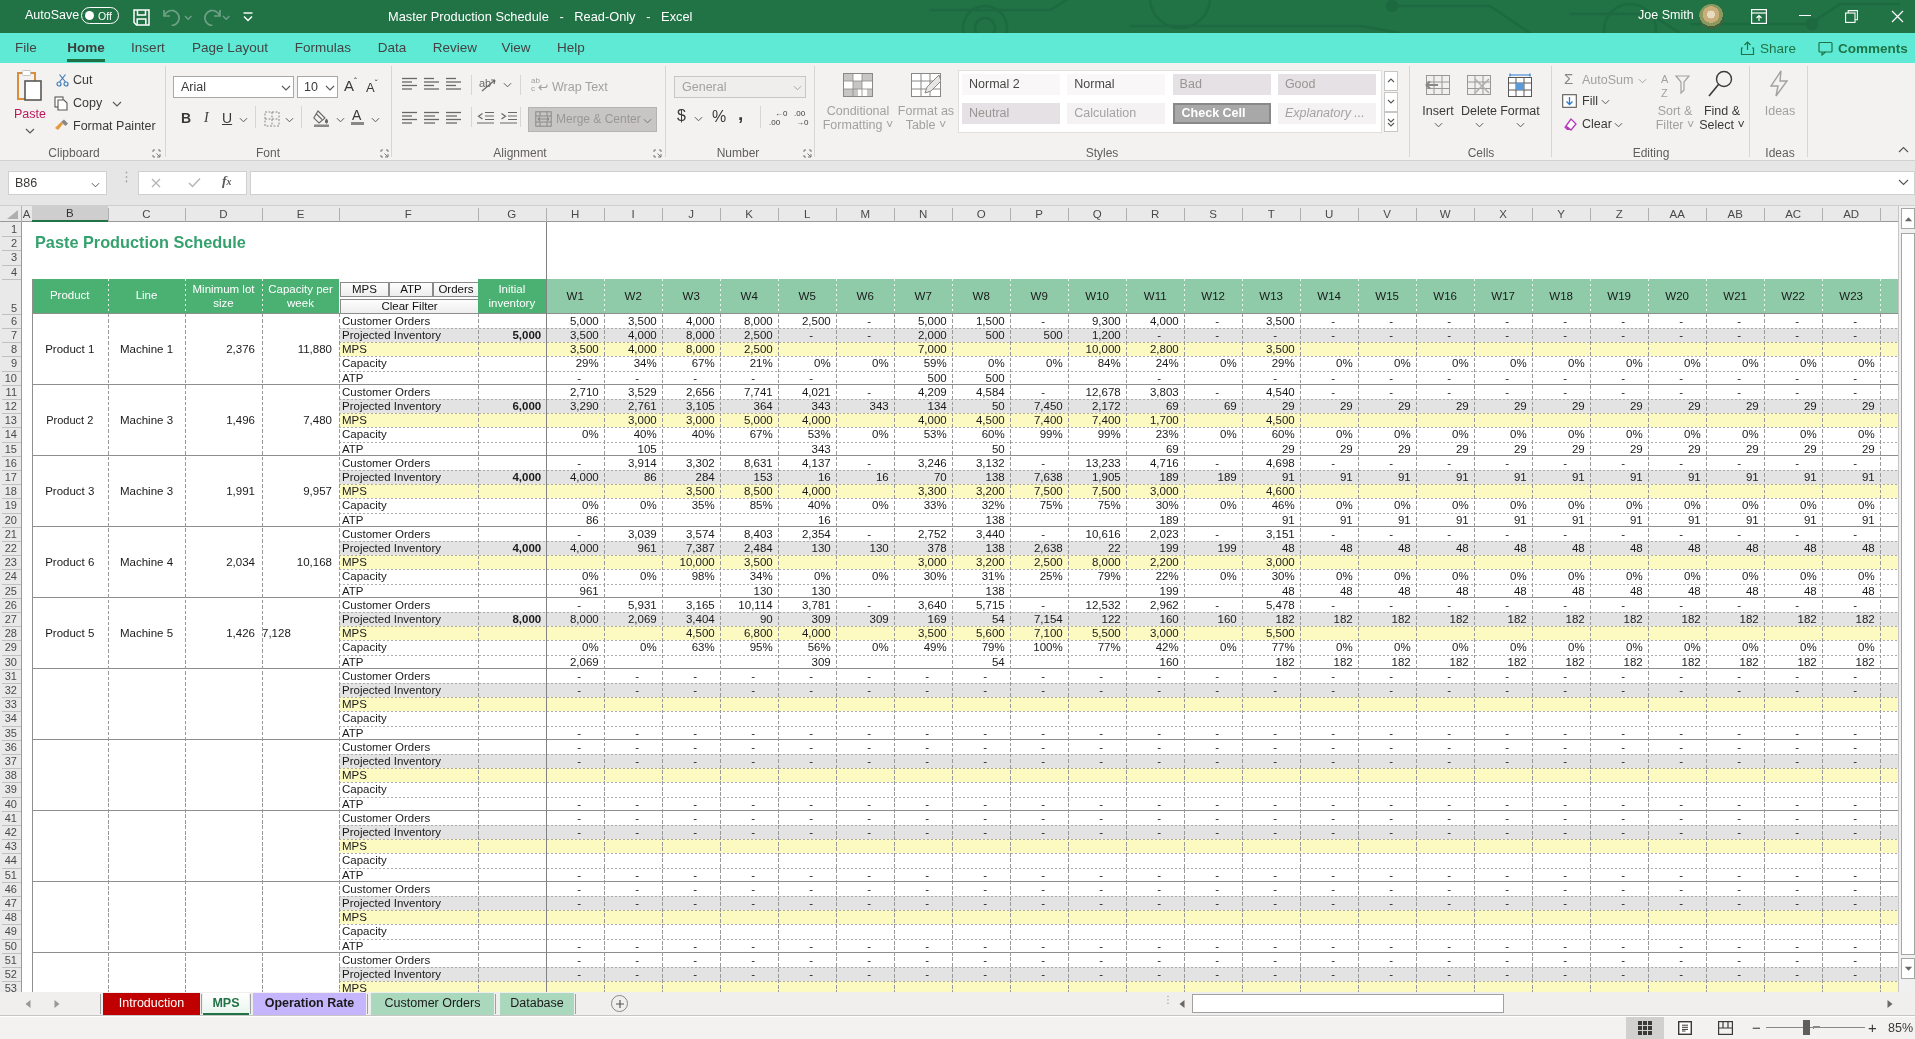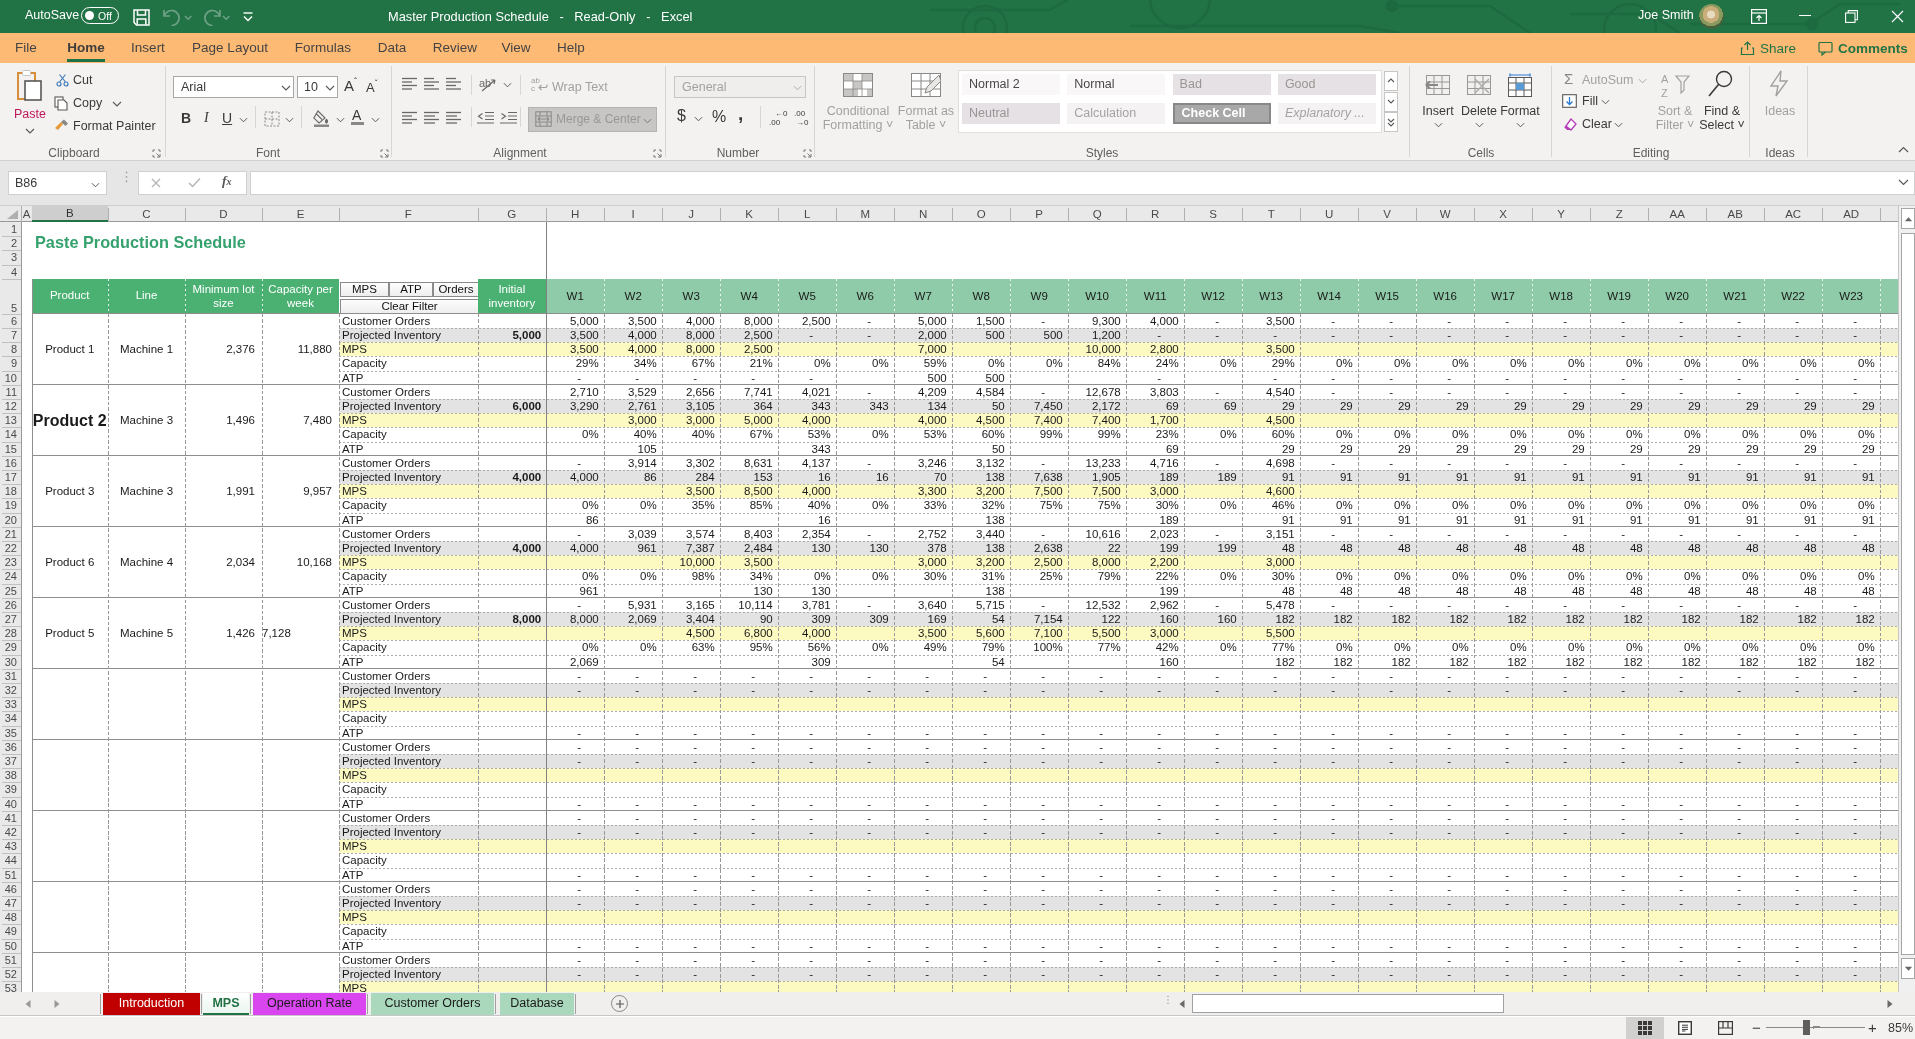--- a/index.html
+++ b/index.html
@@ -75,21 +75,21 @@
         <rect x="0.6" y="3" width="9.4" height="9.4"></rect>
         <path d="M3.2 3 V0.6 H12.4 V9.8 H10"></path>
       </g>
     </svg>
 <svg class="a" style="left:1891px;top:10px;" width="13" height="13" viewBox="0 0 13 13">
       <g stroke="#fff" stroke-width="1.2">
         <path d="M1 1 L12 12 M12 1 L1 12"></path>
       </g>
     </svg>
 </div>
-<div class="a" style="left:0;top:33px;width:1915px;height:30px;background:#fdba74;">
+<div class="a" style="left:0;top:33px;width:1915px;height:30px;background:#5eead4;">
 <div class="a" style="left:0.0px;top:7px;width:52px;text-align:center;color:#444;font-size:13.5px;">File</div>
 <div class="a" style="left:64.0px;top:7px;width:44px;text-align:center;color:#3f3d3b;font-size:13.5px;font-weight:bold;">Home</div>
 <div class="a" style="left:67px;top:26px;width:38px;height:3px;background:#1e7145;"></div>
 <div class="a" style="left:128.0px;top:7px;width:40px;text-align:center;color:#444;font-size:13.5px;">Insert</div>
 <div class="a" style="left:192.0px;top:7px;width:76px;text-align:center;color:#444;font-size:13.5px;">Page Layout</div>
 <div class="a" style="left:294.0px;top:7px;width:58px;text-align:center;color:#444;font-size:13.5px;">Formulas</div>
 <div class="a" style="left:375.0px;top:7px;width:34px;text-align:center;color:#444;font-size:13.5px;">Data</div>
 <div class="a" style="left:432.0px;top:7px;width:46px;text-align:center;color:#444;font-size:13.5px;">Review</div>
 <div class="a" style="left:500.0px;top:7px;width:32px;text-align:center;color:#444;font-size:13.5px;">View</div>
 <div class="a" style="left:555.0px;top:7px;width:32px;text-align:center;color:#444;font-size:13.5px;">Help</div>
@@ -715,21 +715,21 @@
 <div class="a" style="left:320.5px;top:106.0px;height:14.2px;font-size:11.5px;color:#1a1a1a;line-height:14.2px;">Projected Inventory</div>
 <div class="a" style="left:456.0px;top:106.0px;width:63.700000000000045px;height:14.2px;font-size:11.5px;font-weight:bold;color:#1a1a1a;text-align:right;line-height:14.2px;">5,000</div>
 <div class="a" style="left:524.7px;top:106.0px;width:1334.0px;height:14.2px;font-size:11.5px;color:#1a1a1a;line-height:14.2px;white-space:nowrap;"><span class="wc">3,500</span><span class="wc">4,000</span><span class="wc">8,000</span><span class="wc">2,500</span><span class="dc">-</span><span class="dc">-</span><span class="wc">2,000</span><span class="wc">500</span><span class="wc">500</span><span class="wc">1,200</span><span class="dc">-</span><span class="dc">-</span><span class="dc">-</span><span class="dc">-</span><span class="dc">-</span><span class="dc">-</span><span class="dc">-</span><span class="dc">-</span><span class="dc">-</span><span class="dc">-</span><span class="dc">-</span><span class="dc">-</span><span class="dc">-</span></div>
 <div class="a" style="left:317.5px;top:120.19999999999999px;width:1559.0px;height:14.2px;background:#fcfac1;"></div>
 <div class="a" style="left:320.5px;top:120.19999999999999px;height:14.2px;font-size:11.5px;color:#1a1a1a;line-height:14.2px;">MPS</div>
 <div class="a" style="left:524.7px;top:120.19999999999999px;width:1334.0px;height:14.2px;font-size:11.5px;color:#1a1a1a;line-height:14.2px;white-space:nowrap;"><span class="wc">3,500</span><span class="wc">4,000</span><span class="wc">8,000</span><span class="wc">2,500</span><span class="wc"></span><span class="wc"></span><span class="wc">7,000</span><span class="wc"></span><span class="wc"></span><span class="wc">10,000</span><span class="wc">2,800</span><span class="wc"></span><span class="wc">3,500</span><span class="wc"></span><span class="wc"></span><span class="wc"></span><span class="wc"></span><span class="wc"></span><span class="wc"></span><span class="wc"></span><span class="wc"></span><span class="wc"></span><span class="wc"></span></div>
 <div class="a" style="left:320.5px;top:134.39999999999998px;height:14.2px;font-size:11.5px;color:#1a1a1a;line-height:14.2px;">Capacity</div>
 <div class="a" style="left:524.7px;top:134.39999999999998px;width:1334.0px;height:14.2px;font-size:11.5px;color:#1a1a1a;line-height:14.2px;white-space:nowrap;"><span class="wc">29%</span><span class="wc">34%</span><span class="wc">67%</span><span class="wc">21%</span><span class="wc">0%</span><span class="wc">0%</span><span class="wc">59%</span><span class="wc">0%</span><span class="wc">0%</span><span class="wc">84%</span><span class="wc">24%</span><span class="wc">0%</span><span class="wc">29%</span><span class="wc">0%</span><span class="wc">0%</span><span class="wc">0%</span><span class="wc">0%</span><span class="wc">0%</span><span class="wc">0%</span><span class="wc">0%</span><span class="wc">0%</span><span class="wc">0%</span><span class="wc">0%</span></div>
 <div class="a" style="left:320.5px;top:148.60000000000002px;height:14.2px;font-size:11.5px;color:#1a1a1a;line-height:14.2px;">ATP</div>
 <div class="a" style="left:524.7px;top:148.60000000000002px;width:1334.0px;height:14.2px;font-size:11.5px;color:#1a1a1a;line-height:14.2px;white-space:nowrap;"><span class="dc">-</span><span class="dc">-</span><span class="dc">-</span><span class="dc">-</span><span class="dc">-</span><span class="wc"></span><span class="wc">500</span><span class="wc">500</span><span class="wc"></span><span class="wc"></span><span class="dc">-</span><span class="wc"></span><span class="dc">-</span><span class="dc">-</span><span class="dc">-</span><span class="dc">-</span><span class="dc">-</span><span class="dc">-</span><span class="dc">-</span><span class="dc">-</span><span class="dc">-</span><span class="dc">-</span><span class="dc">-</span></div>
-<div class="a" style="left:10.0px;top:162.8px;width:76.5px;height:71.0px;font-size:16px;color:#1a1a1a;text-align:center;line-height:71.0px;font-weight:bold;">Product 2</div>
+<div class="a" style="left:10.0px;top:162.8px;width:76.5px;height:71.0px;font-size:11px;color:#1a1a1a;text-align:center;line-height:71.0px;">Product 2</div>
 <div class="a" style="left:86.5px;top:162.8px;width:77px;height:71.0px;font-size:11.5px;color:#1a1a1a;text-align:center;line-height:71.0px;">Machine 3</div>
 <div class="a" style="left:163.5px;top:162.8px;width:70px;height:71.0px;font-size:11.5px;color:#1a1a1a;text-align:right;line-height:71.0px;">1,496</div>
 <div class="a" style="left:240.5px;top:162.8px;width:70px;height:71.0px;font-size:11.5px;color:#1a1a1a;text-align:right;line-height:71.0px;">7,480</div>
 <div class="a" style="left:320.5px;top:162.8px;height:14.2px;font-size:11.5px;color:#1a1a1a;line-height:14.2px;">Customer Orders</div>
 <div class="a" style="left:524.7px;top:162.8px;width:1334.0px;height:14.2px;font-size:11.5px;color:#1a1a1a;line-height:14.2px;white-space:nowrap;"><span class="wc">2,710</span><span class="wc">3,529</span><span class="wc">2,656</span><span class="wc">7,741</span><span class="wc">4,021</span><span class="dc">-</span><span class="wc">4,209</span><span class="wc">4,584</span><span class="dc">-</span><span class="wc">12,678</span><span class="wc">3,803</span><span class="dc">-</span><span class="wc">4,540</span><span class="dc">-</span><span class="dc">-</span><span class="dc">-</span><span class="dc">-</span><span class="dc">-</span><span class="dc">-</span><span class="dc">-</span><span class="dc">-</span><span class="dc">-</span><span class="dc">-</span></div>
 <div class="a" style="left:317.5px;top:177.0px;width:1559.0px;height:14.2px;background:#e3e3e3;"></div>
 <div class="a" style="left:320.5px;top:177.0px;height:14.2px;font-size:11.5px;color:#1a1a1a;line-height:14.2px;">Projected Inventory</div>
 <div class="a" style="left:456.0px;top:177.0px;width:63.700000000000045px;height:18px;font-size:11.5px;font-weight:bold;color:#1a1a1a;text-align:right;line-height:14.2px;">6,000</div>
 <div class="a" style="left:524.7px;top:177.0px;width:1334.0px;height:14.2px;font-size:11.5px;color:#1a1a1a;line-height:14.2px;white-space:nowrap;"><span class="wc">3,290</span><span class="wc">2,761</span><span class="wc">3,105</span><span class="wc">364</span><span class="wc">343</span><span class="wc">343</span><span class="wc">134</span><span class="wc">50</span><span class="wc">7,450</span><span class="wc">2,172</span><span class="wc">69</span><span class="wc">69</span><span class="wc">29</span><span class="wc">29</span><span class="wc">29</span><span class="wc">29</span><span class="wc">29</span><span class="wc">29</span><span class="wc">29</span><span class="wc">29</span><span class="wc">29</span><span class="wc">29</span><span class="wc">29</span></div>
 <div class="a" style="left:317.5px;top:191.2px;width:1559.0px;height:14.2px;background:#fcfac1;"></div>
@@ -946,21 +946,21 @@
       <path d="M6.5 1 L1.5 5 L6.5 9 z" fill="#9a9896"></path>
     </svg>
 <svg class="a" style="left:53px;top:7px;" width="8" height="10" viewBox="0 0 8 10">
       <path d="M1.5 1 L6.5 5 L1.5 9 z" fill="#9a9896"></path>
     </svg>
 <div class="a" style="left:100px;top:2px;width:1px;height:20px;background:#a0a0a0;"></div>
 <div class="a" style="left:103px;top:1px;width:97px;height:22px;background:#c00000;color:#fff;font-weight:normal;font-size:12.5px;text-align:center;line-height:21px;">Introduction</div>
 <div class="a" style="left:201px;top:2px;width:1px;height:20px;background:#a0a0a0;"></div>
 <div class="a" style="left:203px;top:1px;width:46px;height:22px;background:linear-gradient(#ffffff,#e9f5ee);border-bottom:2.5px solid #217346;color:#217346;font-weight:bold;font-size:12.5px;text-align:center;line-height:21px;">MPS</div>
 <div class="a" style="left:250px;top:2px;width:1px;height:20px;background:#a0a0a0;"></div>
-<div class="a" style="left:253px;top:1px;width:113px;height:22px;background:#d946ef;color:#1a1a1a;font-weight:normal;font-size:12.5px;text-align:center;line-height:21px;">Operation Rate</div>
+<div class="a" style="left:253px;top:1px;width:113px;height:22px;background:#c4b5fd;color:#1a1a1a;font-weight:bold;font-size:12.5px;text-align:center;line-height:21px;">Operation Rate</div>
 <div class="a" style="left:367px;top:2px;width:1px;height:20px;background:#a0a0a0;"></div>
 <div class="a" style="left:371px;top:1px;width:123px;height:22px;background:#a9d8bc;color:#1a1a1a;font-weight:normal;font-size:12.5px;text-align:center;line-height:21px;">Customer Orders</div>
 <div class="a" style="left:495px;top:2px;width:1px;height:20px;background:#a0a0a0;"></div>
 <div class="a" style="left:500px;top:1px;width:74px;height:22px;background:#a9d8bc;color:#1a1a1a;font-weight:normal;font-size:12.5px;text-align:center;line-height:21px;">Database</div>
 <div class="a" style="left:575px;top:2px;width:1px;height:20px;background:#a0a0a0;"></div>
 <div class="a" style="left:611px;top:3px;width:17px;height:17px;border:1px solid #8a8886;border-radius:50%;">
       <svg style="margin:3.5px auto 0;display:block;" width="8" height="8" viewBox="0 0 8 8">
         <path d="M4 0 V8 M0 4 H8" stroke="#5a5856" stroke-width="1.2"></path>
       </svg>
     </div>

